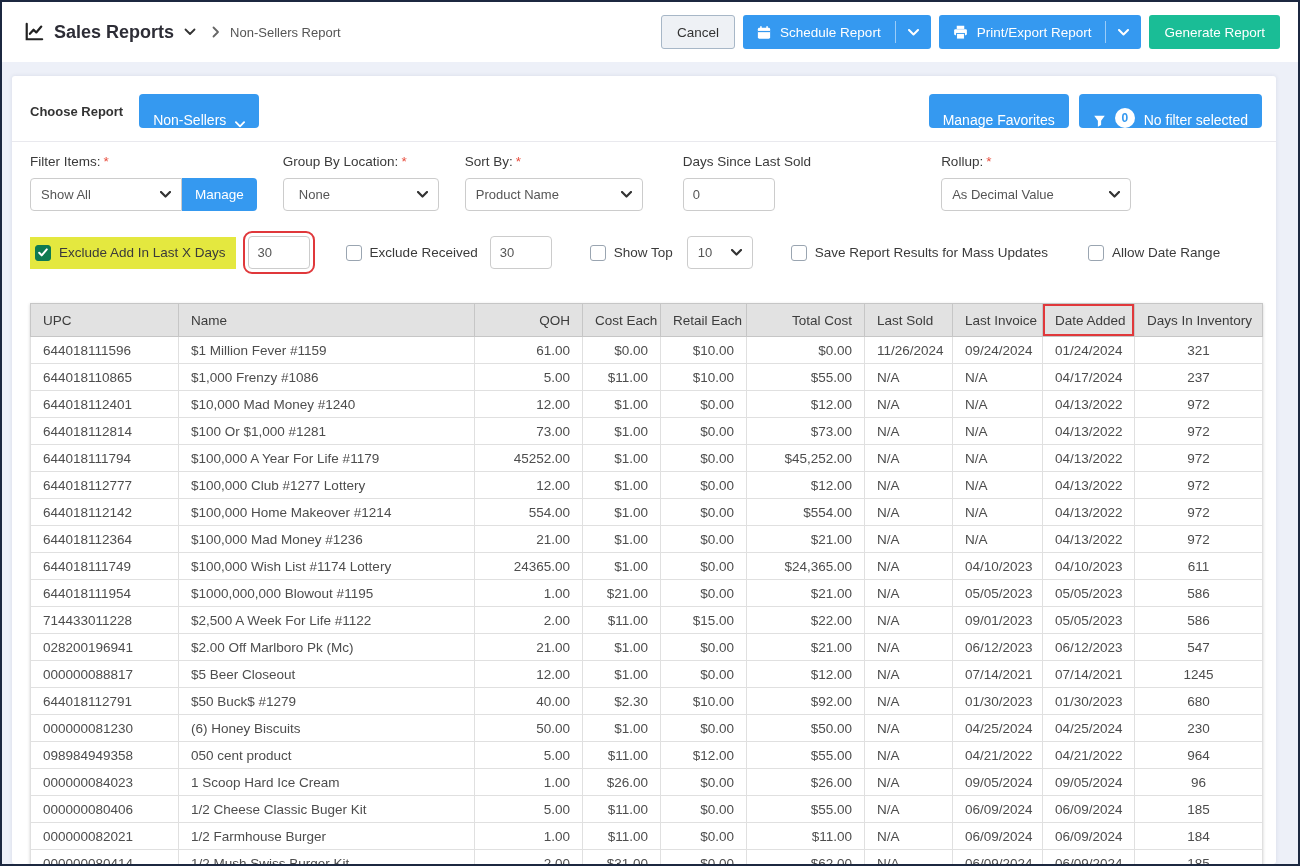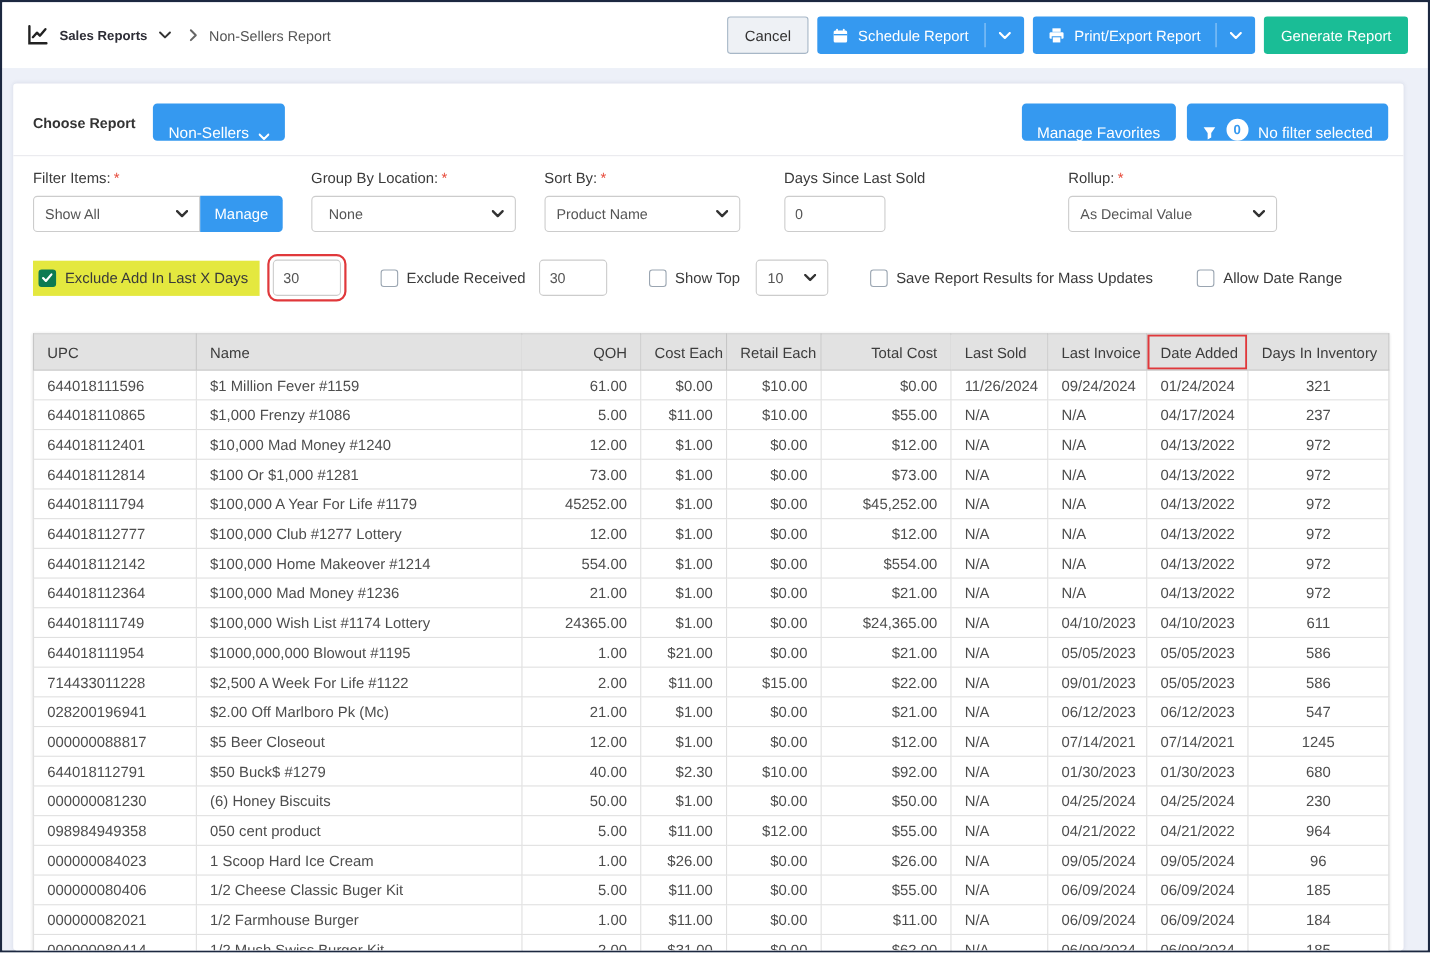--- a/index.html
+++ b/index.html
@@ -4,21 +4,21 @@
 <style>
   * { box-sizing: border-box; }
   html,body { margin:0; padding:0; background:#fff; }
   body { width:1300px; height:866px; font-family:"Liberation Sans", sans-serif; }
 
   .page { width:1300px; height:866px; border:2px solid #1c2840; overflow:hidden; background:#edf0f8; }
 
   
   .topbar { height:60px; background:#fff; display:flex; align-items:center; justify-content:space-between; padding:0 18px 0 22px; }
   .brand { display:flex; align-items:center; }
-  .brand .title { font-size:12px; font-weight:700; color:#2d2d36; margin:0 10px; }
+  .brand .title { font-size:18px; font-weight:700; color:#2d2d36; margin:0 10px; }
   .icon { display:inline-flex; align-items:center; justify-content:center; }
   .crumb-chev { margin:0 10px 0 2px; display:inline-flex; }
   .breadcrumb { font-size:13px; color:#555; }
 
   .actions { display:flex; align-items:center; gap:8px; }
   .btn { height:34px; border:none; border-radius:3px; font-family:inherit; font-size:13.5px; display:inline-flex; align-items:center; cursor:pointer; }
   .btn-cancel { background:#eef1f5; border:1px solid #a7b7c7; color:#333; padding:0 15px; }
   .btn-blue { background:#3599f0; color:#fff; padding:0; overflow:hidden; }
   .btn-blue .btn-main { display:flex; align-items:center; gap:9px; padding:0 14px; height:34px; }
   .btn-blue .btn-caret { display:flex; align-items:center; padding:0 12px; height:22px; border-left:1px solid rgba(255,255,255,.5); }
@@ -39,21 +39,21 @@
 
   
   .filter-row { display:flex; align-items:flex-start; }
   .fgroup { margin-right:26px; }
   .flabel { font-size:13.5px; color:#3a3a3a; margin-bottom:9px; }
   .req { color:#e74c3c; margin-left:3px; }
   .control { height:33px; border:1px solid #ccc; border-radius:4px; background:#fff; display:flex; align-items:center; justify-content:space-between; padding:0 10px; font-size:13px; color:#555; cursor:pointer; }
   .joined { display:flex; }
   .joined .control { width:152px; border-radius:4px 0 0 4px; }
   .manage-btn { height:33px; border:none; border-radius:0 4px 4px 0; background:#3599f0; color:#fff; font-family:inherit; font-size:13.5px; padding:0 13px; cursor:pointer; }
-  .w-group { width:186px;padding-left:15px; } .w-sort { width:178px; } .w-rollup { width:190px; }
+  .w-group { width:156px;padding-left:15px; } .w-sort { width:178px; } .w-rollup { width:190px; }
   .num { height:33px; width:92px; border:1px solid #ccc; border-radius:4px; padding:0 9px; font-family:inherit; font-size:13px; color:#555; }
 
   
   .options-row { display:flex; align-items:center; margin-top:25px; }
   .opt { display:flex; align-items:center; font-size:13.5px; color:#3a3a3a; }
   .hl-chip { background:#e4e83f; display:flex; align-items:center; padding:8px 10px 8px 5px; }
   .checkbox { width:16px; height:16px; border:1px solid #9aa5b1; border-radius:3px; background:#fff; margin-right:8px; display:inline-flex; align-items:center; justify-content:center; cursor:pointer; flex:0 0 16px; }
   .checkbox svg { display:none; }
   .checkbox.checked { background:#0d7a52; border-color:#0d7a52; }
   .checkbox.checked svg { display:block; }

